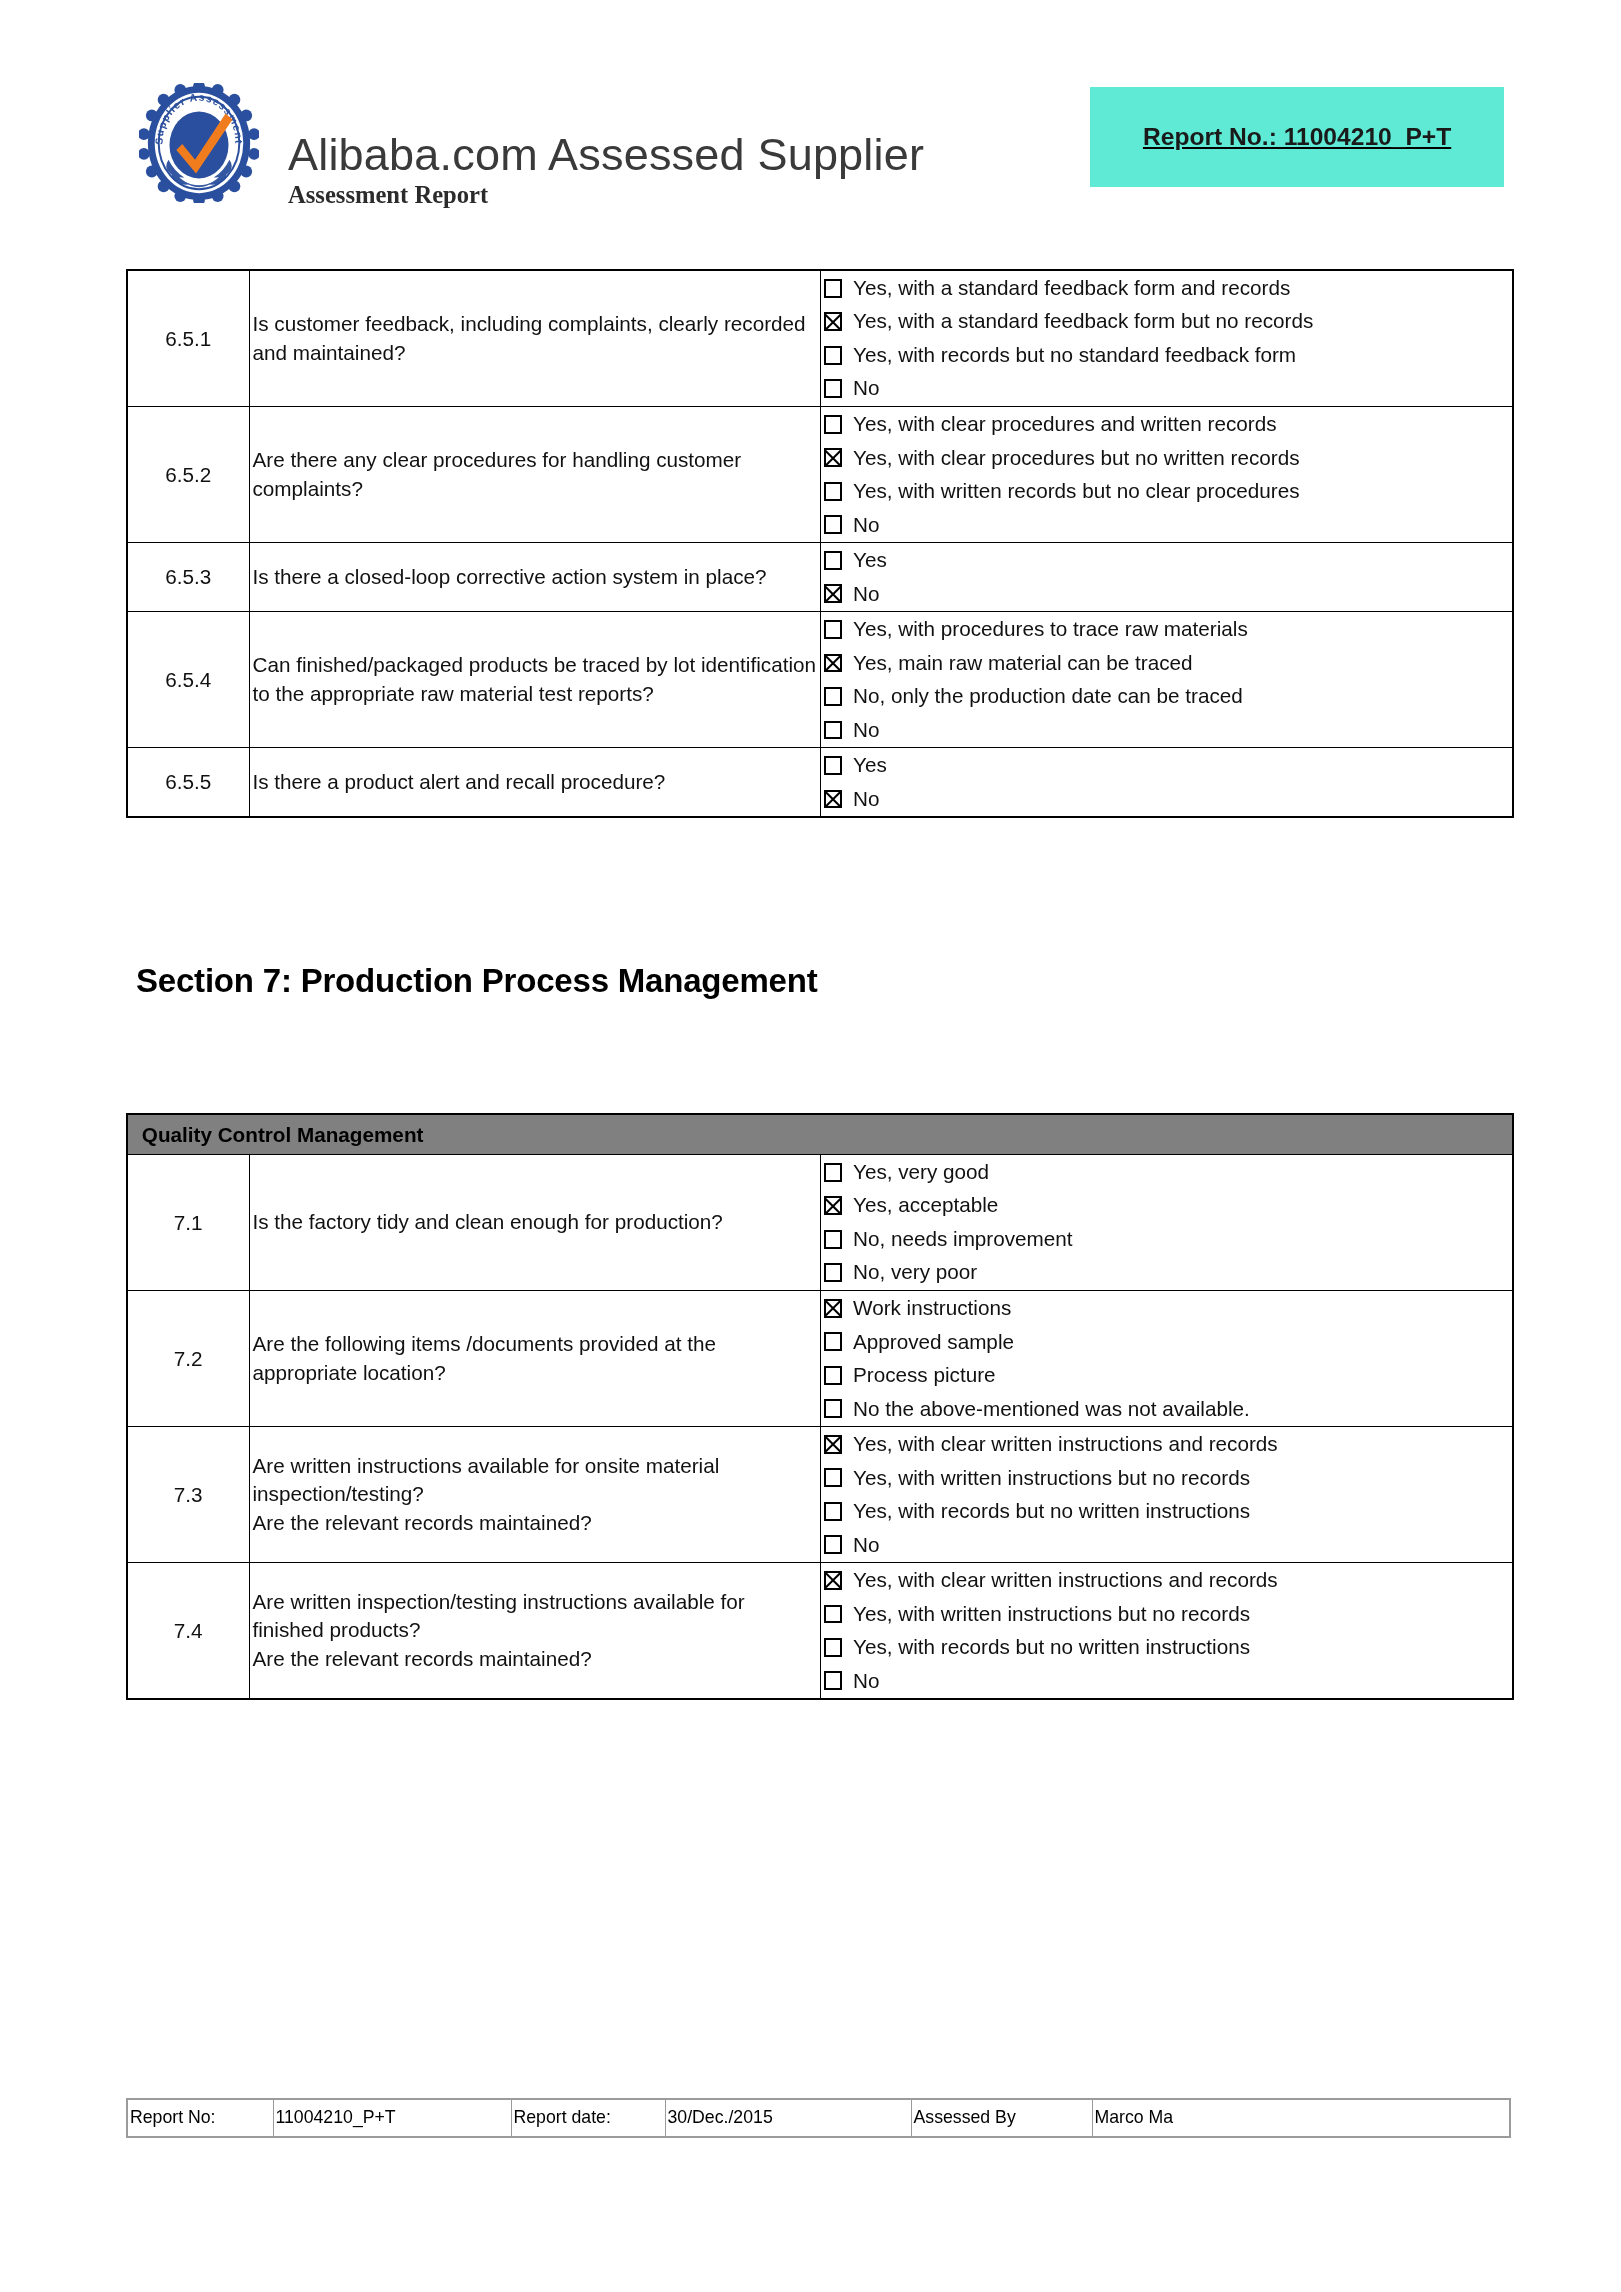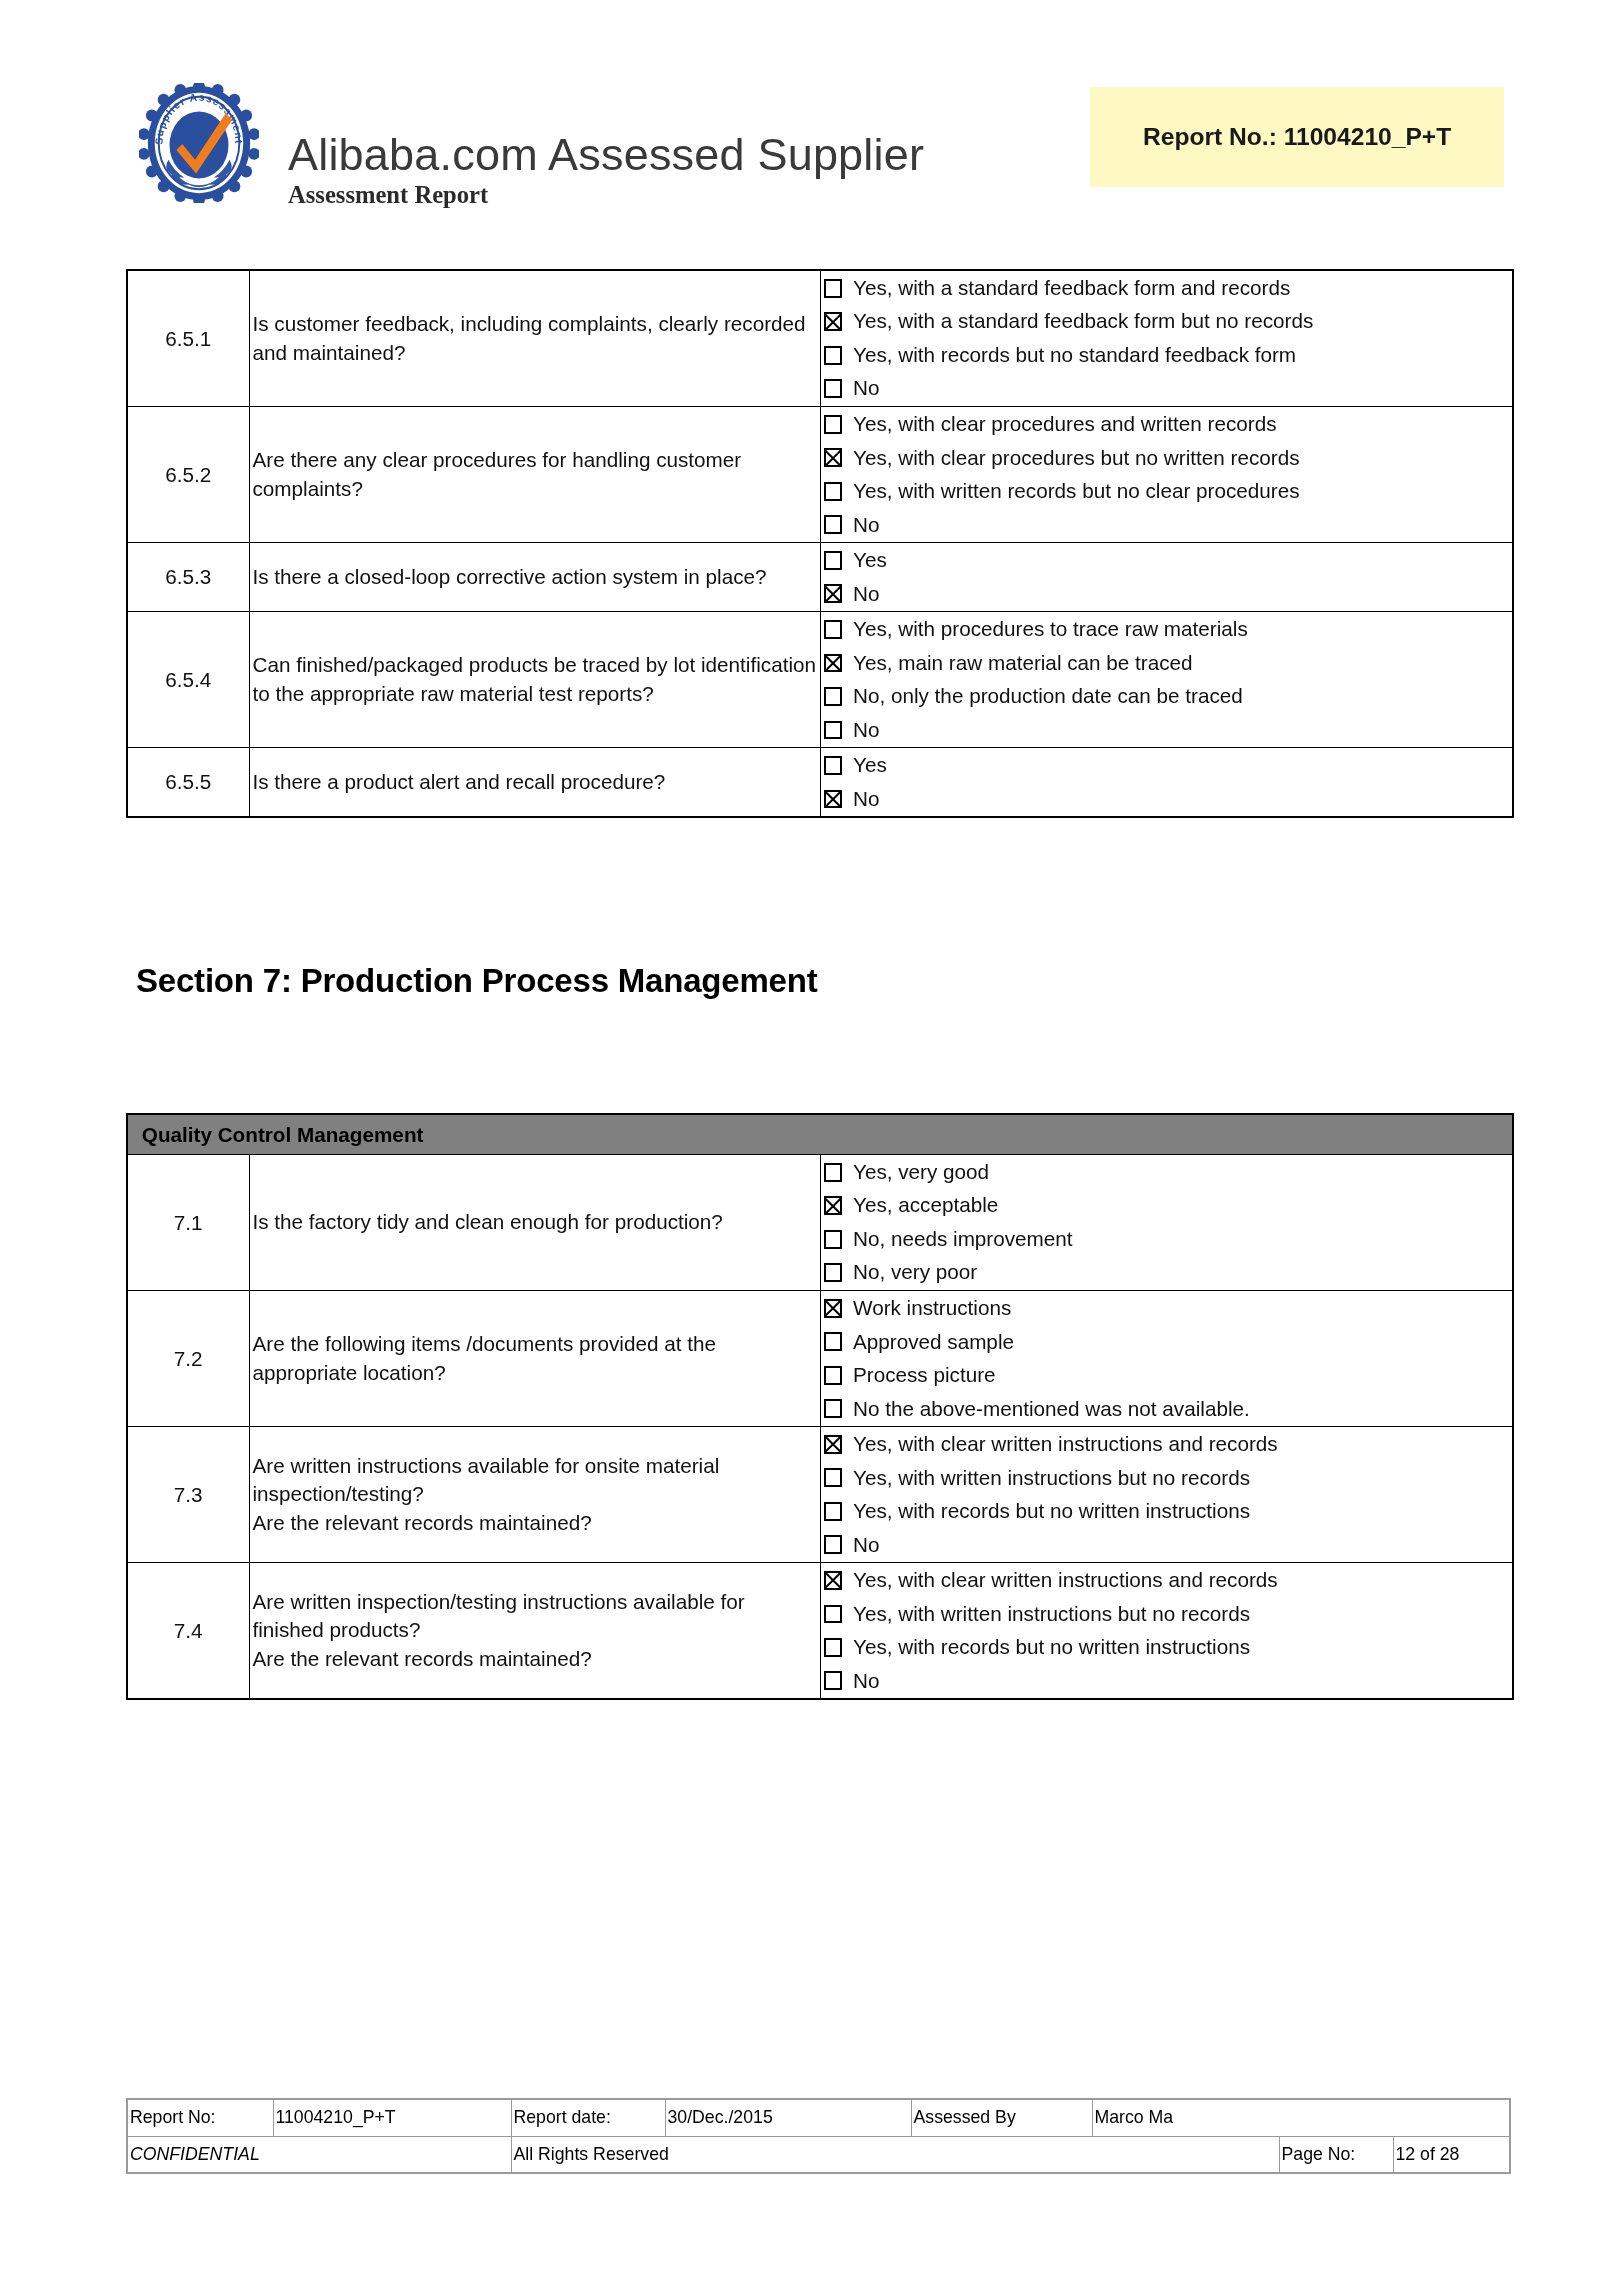--- a/index.html
+++ b/index.html
@@ -65,24 +65,25 @@
     margin-top: 2px;
     white-space: nowrap;
   }
 
   .report-no-box {
     position: absolute;
     right: 7.9px;
     top: 9.9px;
     width: 414px;
     height: 100px;
-    background: #fef9c3;
+    background: #5eead4;
     display: flex;
     align-items: center;
     justify-content: center;
+    text-decoration: underline;
   }
   .report-no-text {
     font-family: "Liberation Sans", sans-serif;
     font-weight: bold;
     font-size: 24.6px;
     color: #1a1a1a;
     white-space: nowrap;
   }
 
   
@@ -512,23 +513,17 @@
     </colgroup>
     <tbody>
       <tr>
         <td>Report No:</td>
         <td>11004210_P+T</td>
         <td>Report date:</td>
         <td>30/Dec./2015</td>
         <td>Assessed By</td>
         <td colspan="3">Marco Ma</td>
       </tr>
-      <tr>
-        <td colspan="2" class="ft-conf">CONFIDENTIAL</td>
-        <td colspan="4">All Rights Reserved</td>
-        <td>Page No:</td>
-        <td>12 of 28</td>
-      </tr>
     </tbody>
   </table>
 
 </div>
 
 
 </body></html>

